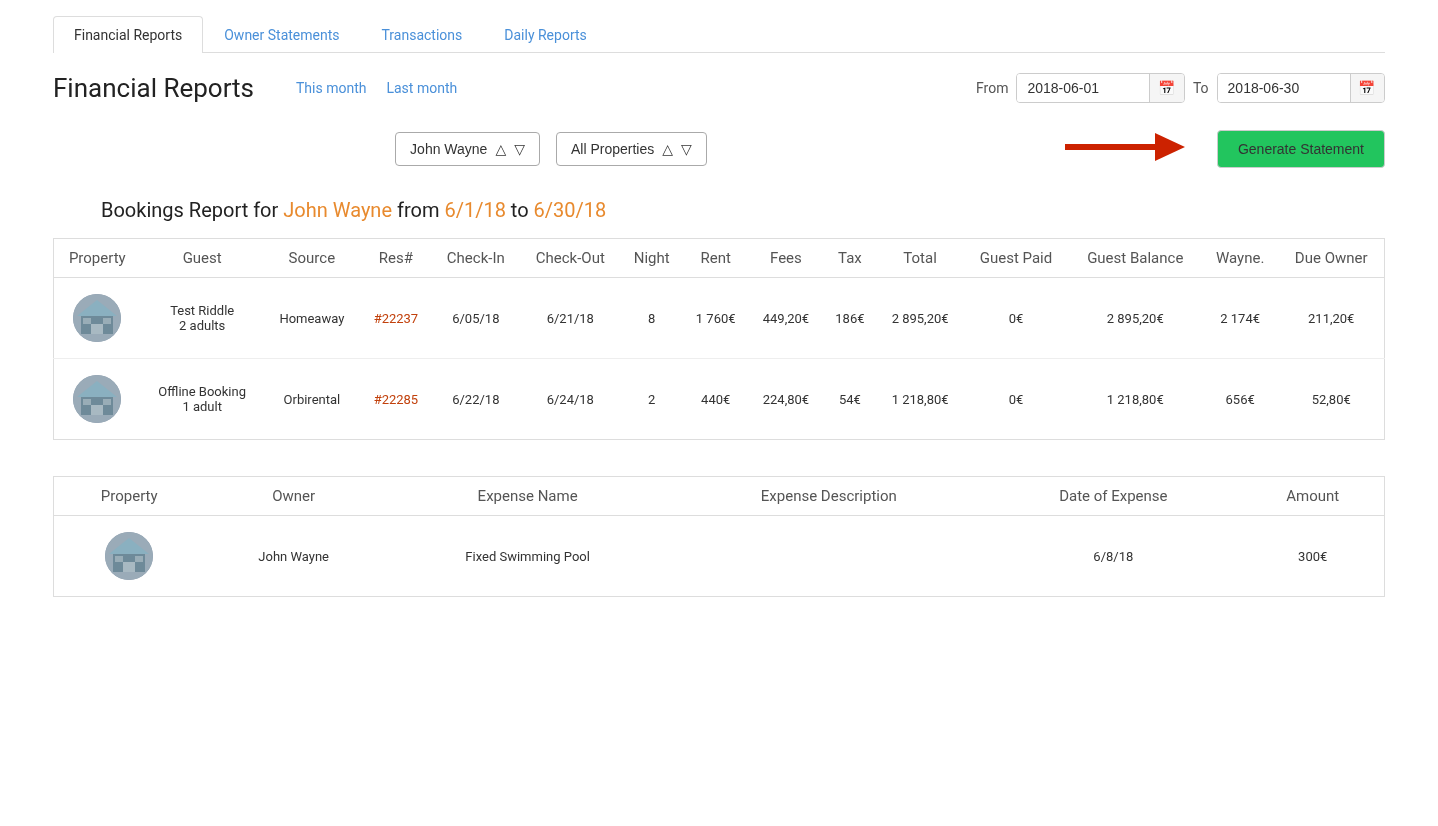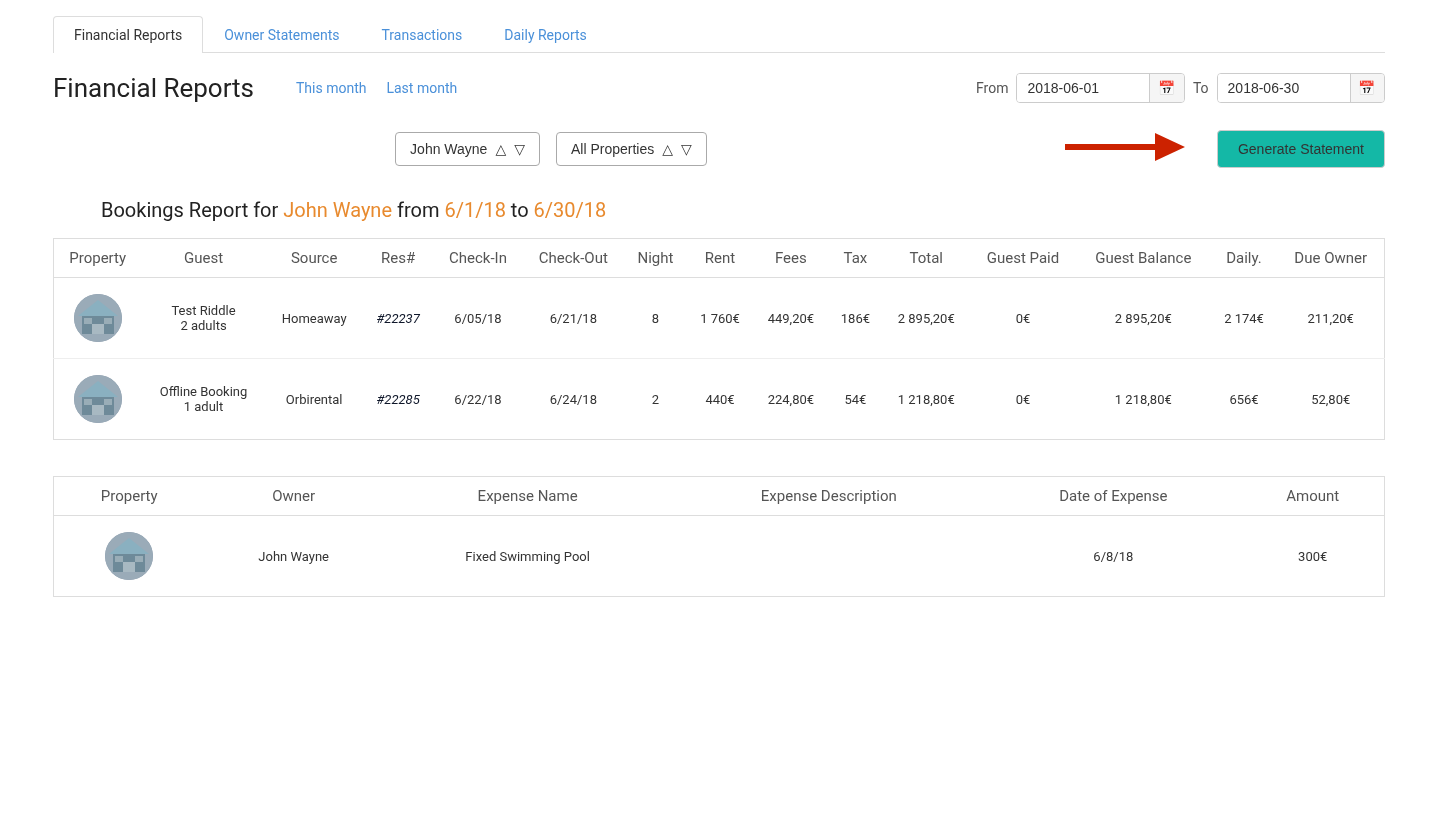--- a/index.html
+++ b/index.html
@@ -118,21 +118,21 @@
       color: #333;
       display: flex;
       align-items: center;
       gap: 8px;
     }
     .red-arrow {
       margin-left: auto;
       margin-right: 16px;
     }
     .generate-btn {
-      background: #14b8a6;
+      background: #22c55e;
       border: 1px solid #ccc;
       border-radius: 4px;
       padding: 10px 20px;
       font-size: 14px;
       cursor: pointer;
       color: #333;
       font-weight: 400;
     }
 
     
@@ -168,23 +168,22 @@
       text-align: center;
       font-size: 13px;
       color: #333;
       border-bottom: 1px solid #eee;
       vertical-align: middle;
     }
     .data-table tr:last-child td {
       border-bottom: none;
     }
     .data-table .link {
-      color: #0f172a;
-      cursor: pointer;
-      font-style: italic;
+      color: #c2410c;
+      cursor: pointer;
     }
     .property-avatar {
       width: 48px;
       height: 48px;
       border-radius: 50%;
       background: #8899aa;
       display: flex;
       align-items: center;
       justify-content: center;
       overflow: hidden;
@@ -280,21 +279,21 @@
           <th>Res#</th>
           <th>Check-In</th>
           <th>Check-Out</th>
           <th>Night</th>
           <th>Rent</th>
           <th>Fees</th>
           <th>Tax</th>
           <th>Total</th>
           <th>Guest Paid</th>
           <th>Guest Balance</th>
-          <th>Daily.</th>
+          <th>Wayne.</th>
           <th>Due Owner</th>
         </tr>
       </thead>
       <tbody id="bookings-tbody">
       <tr>
     <td>
               <div class="property-avatar">
     <svg viewBox="0 0 48 48" xmlns="http://www.w3.org/2000/svg">
       <circle cx="24" cy="24" r="24" fill="#9aabb8"></circle>
       <rect x="8" y="20" width="32" height="20" fill="#6e8a99"></rect>

